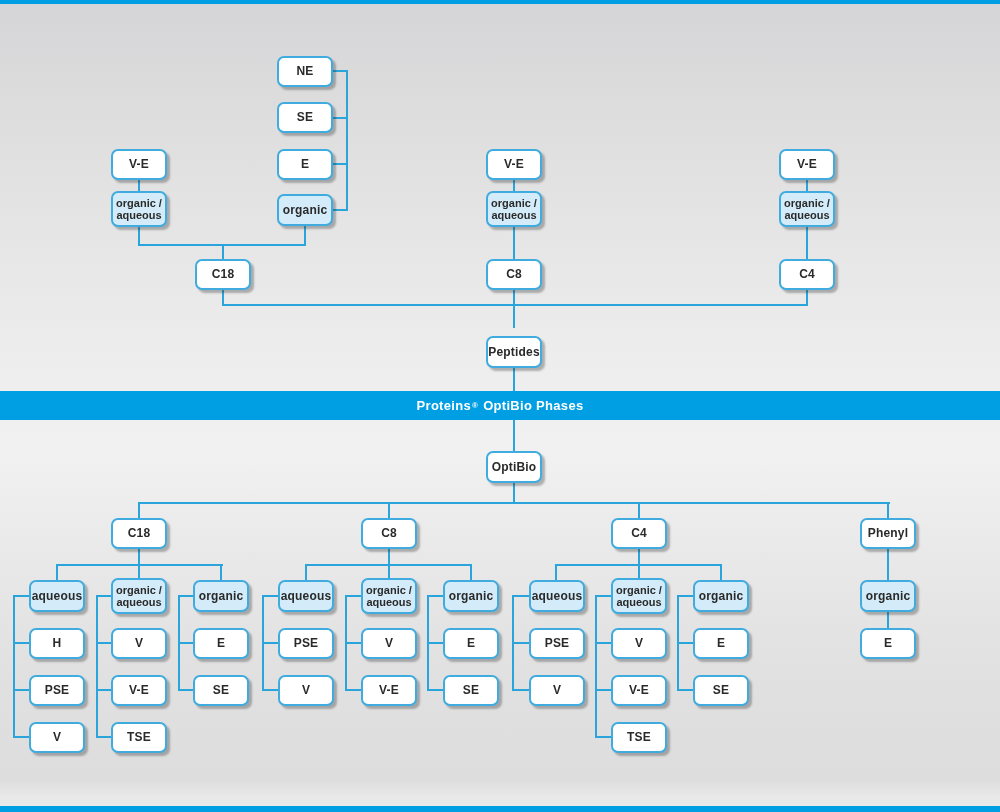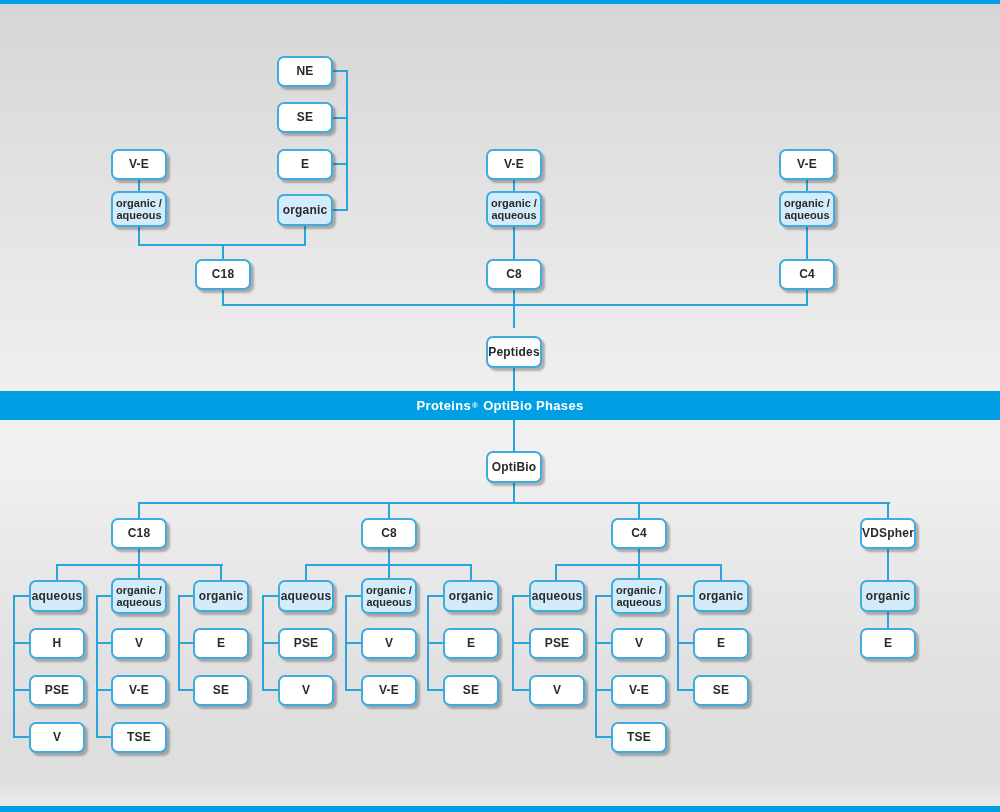--- a/index.html
+++ b/index.html
@@ -190,21 +190,21 @@
   <div class="node" style="left:111px;top:518px">
       <span>C18</span>
     </div>
   <div class="node" style="left:361px;top:518px">
       <span>C8</span>
     </div>
   <div class="node" style="left:611px;top:518px">
       <span>C4</span>
     </div>
   <div class="node" style="left:860px;top:518px">
-      <span>VDSpher</span>
+      <span>Phenyl</span>
     </div>
 
   <div class="node mode hl" style="left:29px;top:580px">
       <span>aqueous</span>
     </div>
   <div class="node two hl" style="left:111px;top:578px">
     <span>organic /</span>
     <span>aqueous</span>
   </div>
   <div class="node mode hl" style="left:193px;top:580px">

